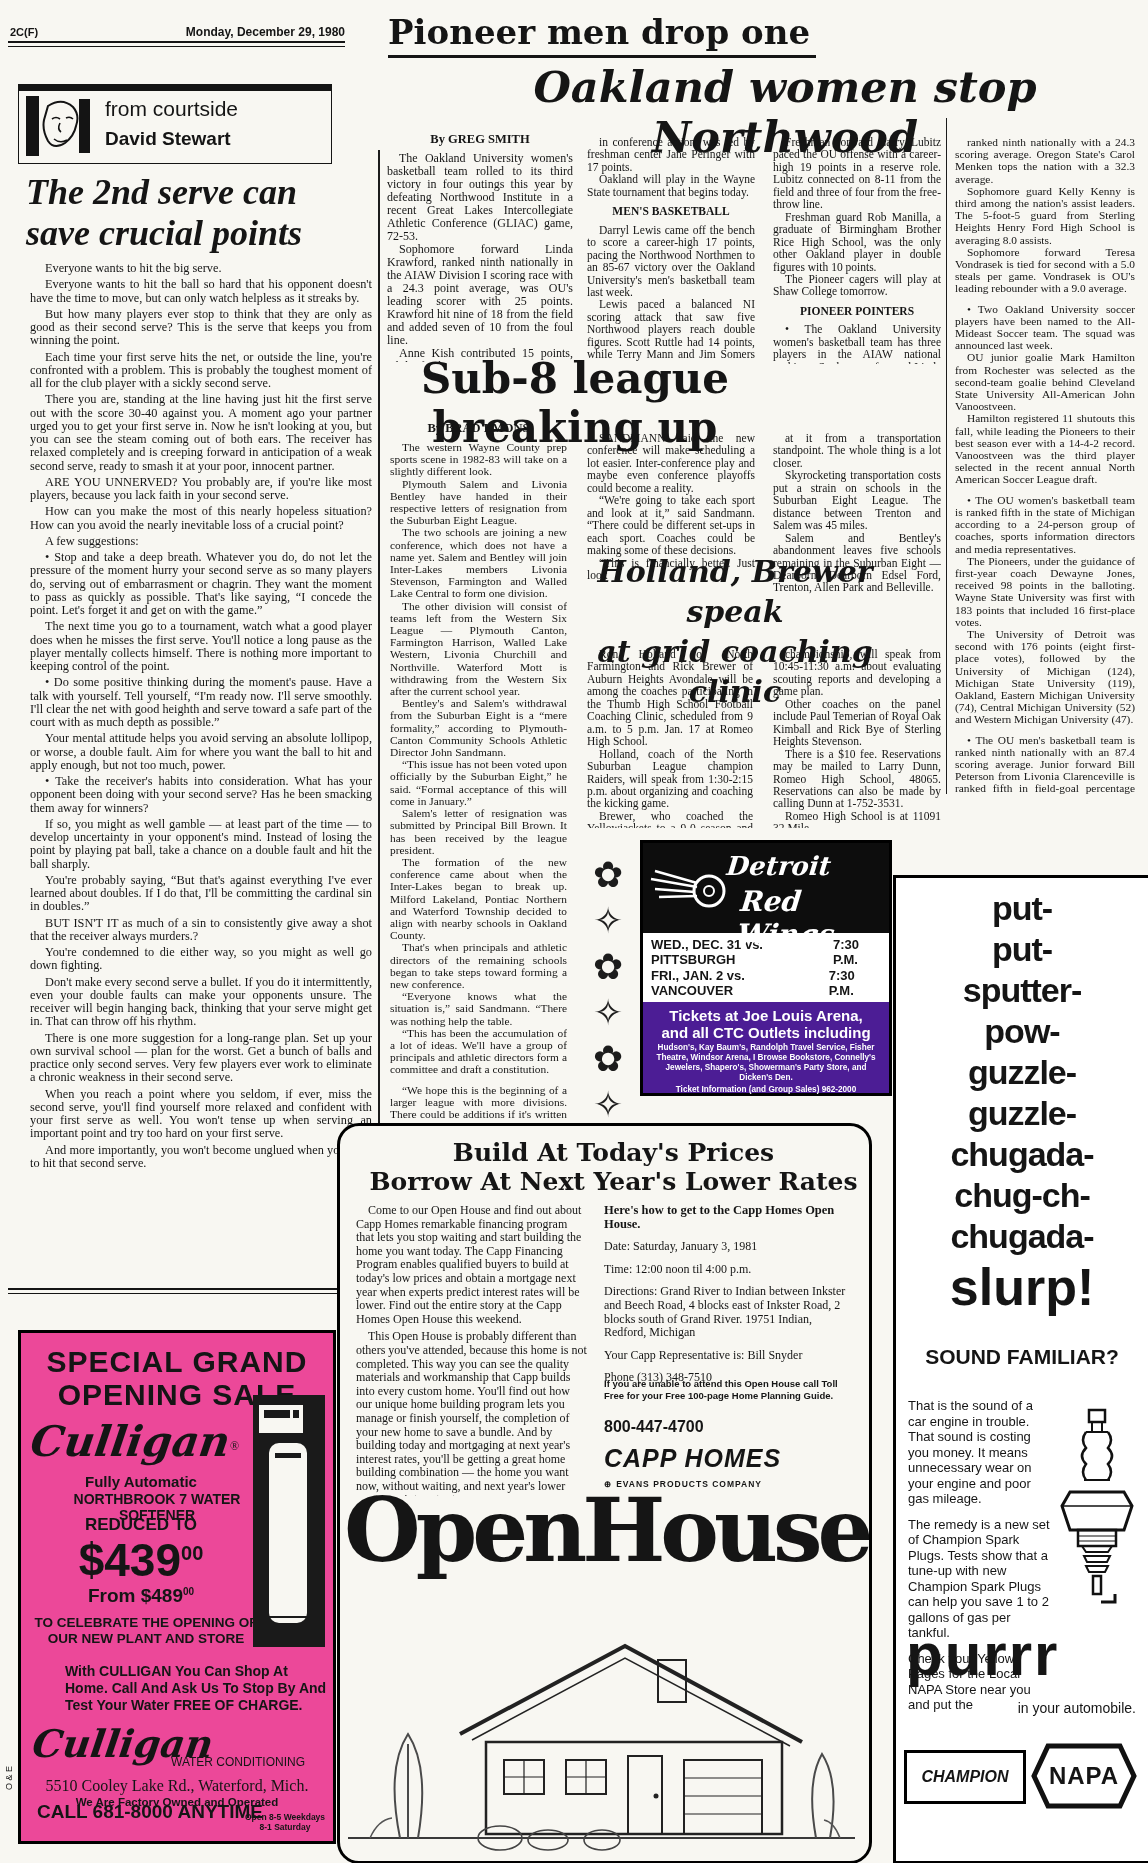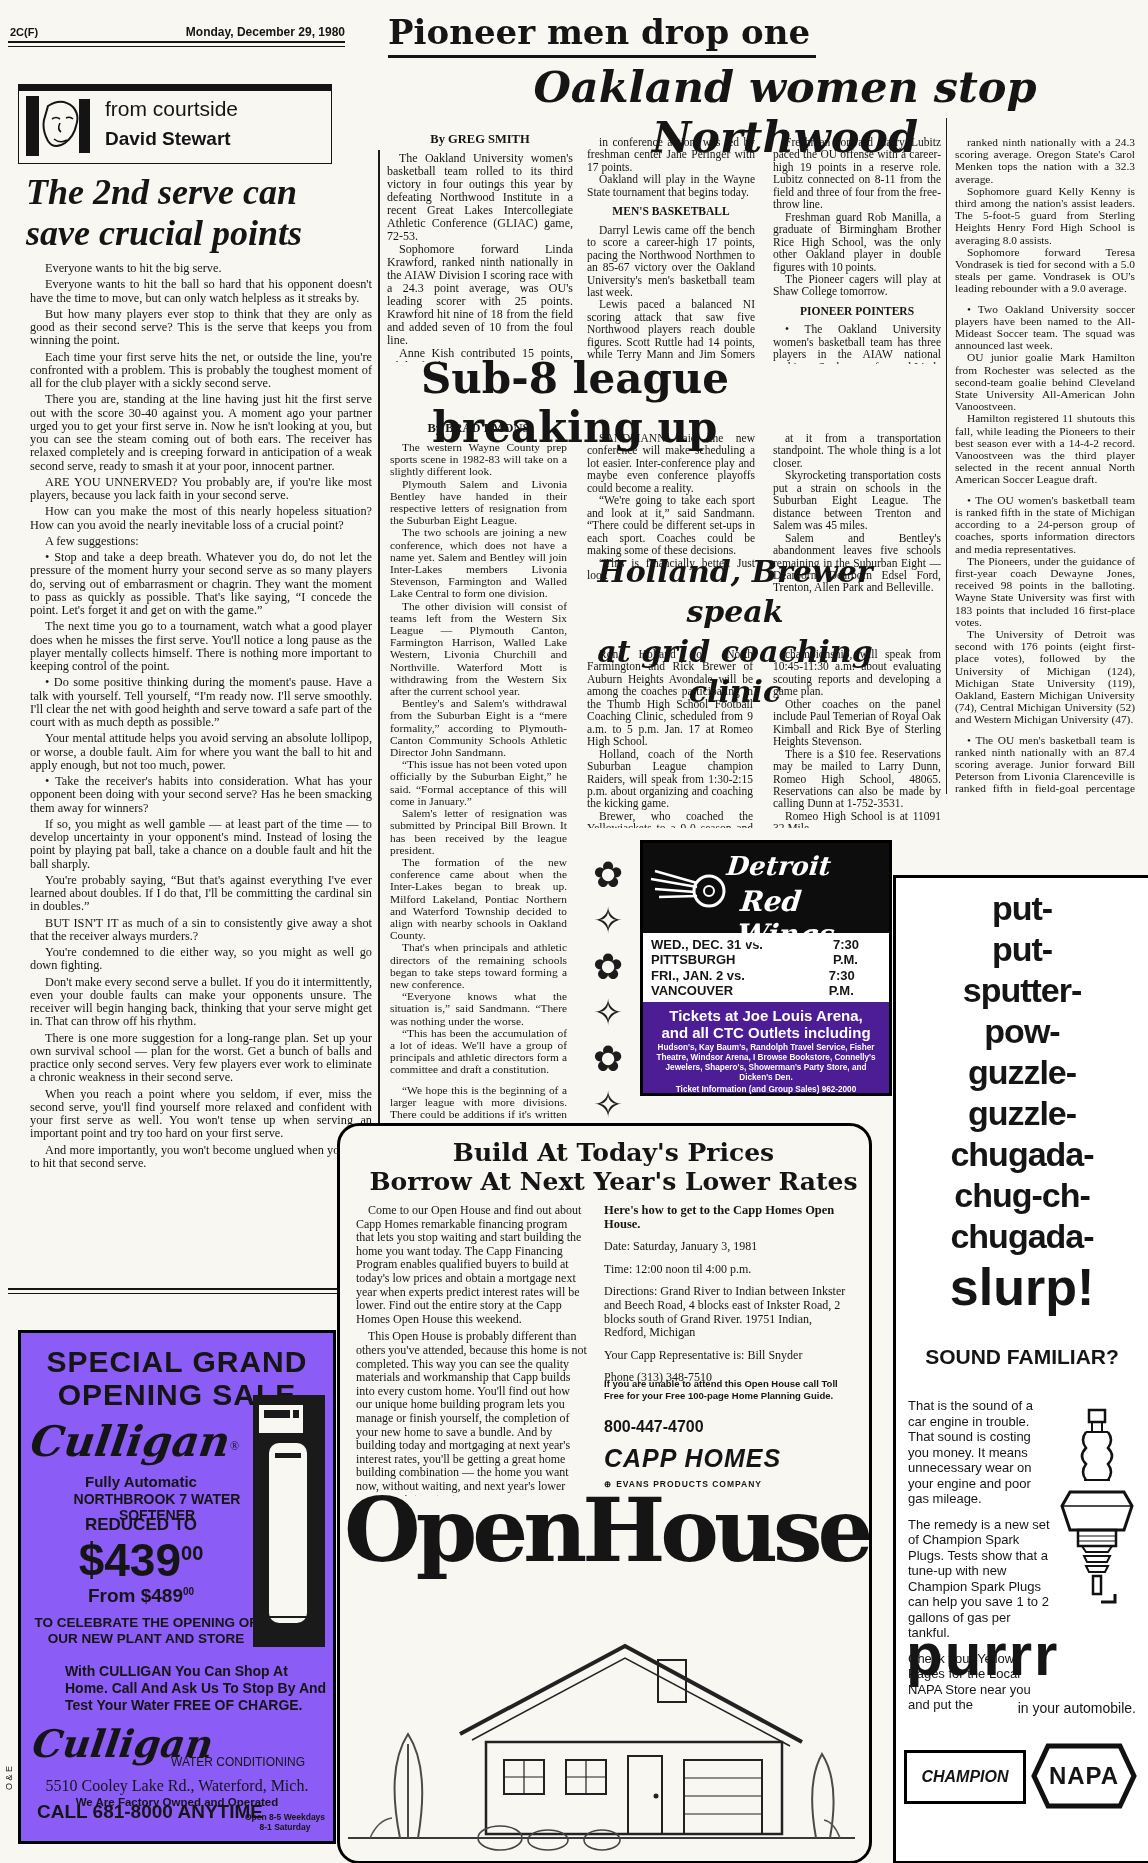--- a/index.html
+++ b/index.html
@@ -50,21 +50,21 @@
   .capp-body p{margin:0 0 4px 0;text-indent:12px;}
   .capp-right{font-size:12px;line-height:13.6px;}
   .capp-right p{margin:0 0 9px 0;}
   .capp-how{font-weight:bold;font-size:12.5px;margin:0 0 8px 0;}
   .capp-toll{font-family:"Liberation Sans",sans-serif;font-weight:bold;font-size:9.5px;line-height:11.5px;}
   .capp-num{font-family:"Liberation Sans",sans-serif;font-weight:bold;font-size:16px;}
   .capp-brand{font-family:"Liberation Sans",sans-serif;font-weight:bold;font-style:italic;font-size:25px;letter-spacing:1px;}
   .capp-brand-sub{font-family:"Liberation Sans",sans-serif;font-weight:bold;font-size:8.5px;letter-spacing:1px;}
   .openhouse{font-family:"DejaVu Serif",serif;font-weight:bold;font-size:88px;letter-spacing:-5px;white-space:nowrap;}
   
-  .cull{border:3px solid #000;background:#8b5cf6;}
+  .cull{border:3px solid #000;background:#ec4899;}
   .cull-sale{font-family:"Liberation Sans",sans-serif;font-weight:bold;font-size:30px;line-height:33px;text-align:center;letter-spacing:1px;}
   .script{font-family:"DejaVu Serif",serif;font-style:italic;font-weight:bold;transform:skewX(-8deg);display:inline-block;}
   .cull-bold{font-family:"Liberation Sans",sans-serif;font-weight:bold;text-align:center;}
   .price{font-family:"Liberation Sans",sans-serif;font-weight:bold;font-size:46px;text-align:center;}
   .price sup{font-size:20px;}
   
   .champ{border:3px solid #000;background:#fff;}
   .champ-word{font-family:"Liberation Sans",sans-serif;font-weight:bold;font-size:34px;line-height:41px;text-align:center;letter-spacing:-1px;}
   .champ-slurp{font-family:"Liberation Sans",sans-serif;font-weight:bold;font-size:52px;text-align:center;}
   .champ-familiar{font-family:"Liberation Sans",sans-serif;font-weight:bold;font-size:21px;text-align:center;}
@@ -173,21 +173,21 @@
   <div class="abs ncol" style="left:390px;top:441px;width:177px;height:736px;font-size:11.4px;line-height:12.2px;">
       <p class="">The western Wayne County prep sports scene in 1982-83 will take on a slightly different look.</p>
       <p class="">Plymouth Salem and Livonia Bentley have handed in their respective letters of resignation from the Suburban Eight League.</p>
       <p class="">The two schools are joining a new conference, which does not have a name yet. Salem and Bentley will join Inter-Lakes members Livonia Stevenson, Farmington and Walled Lake Central to form one division.</p>
       <p class="">The other division will consist of teams left from the Western Six League — Plymouth Canton, Farmington Harrison, Walled Lake Western, Livonia Churchill and Northville. Waterford Mott is withdrawing from the Western Six after the current school year.</p>
       <p class="">Bentley's and Salem's withdrawal from the Suburban Eight is a “mere formality,” according to Plymouth-Canton Community Schools Athletic Director John Sandmann.</p>
       <p class="">“This issue has not been voted upon officially by the Suburban Eight,” he said. “Formal acceptance of this will come in January.”</p>
       <p class="">Salem's letter of resignation was submitted by Principal Bill Brown. It has been received by the league president.</p>
       <p class="">The formation of the new conference came about when the Inter-Lakes began to break up. Milford Lakeland, Pontiac Northern and Waterford Township decided to align with nearby schools in Oakland County.</p>
       <p class="">That's when principals and athletic directors of the remaining schools began to take steps toward forming a new conference.</p>
-      <p class="">“Everyone knows what the situation is,” said Sandmann. “There was nothing under the worse.</p>
+      <p class="">“Everyone knows what the situation is,” said Sandmann. “There was nothing help the table.</p>
       <p class="">“This has been the accumulation of a lot of ideas. We'll have a group of principals and athletic directors form a committee and draft a constitution.</p>
       <p class="gap">“We hope this is the beginning of a larger league with more divisions. There could be additions if it's written into the by-laws.”</p>
     </div>
   <div class="abs ncol" style="left:587px;top:432px;width:168px;height:212px;">
       <p class="">SANDMANN said the new conference will make scheduling a lot easier. Inter-conference play and maybe even conference playoffs could become a reality.</p>
       <p class="">“We're going to take each sport and look at it,” said Sandmann. “There could be different set-ups in each sport. Coaches could be making some of these decisions.</p>
       <p class="">“This is financially better. Just look</p>
     </div>
   <div class="abs ncol" style="left:773px;top:432px;width:168px;height:212px;">
       <p class="">at it from a transportation standpoint. The whole thing is a lot closer.</p>

